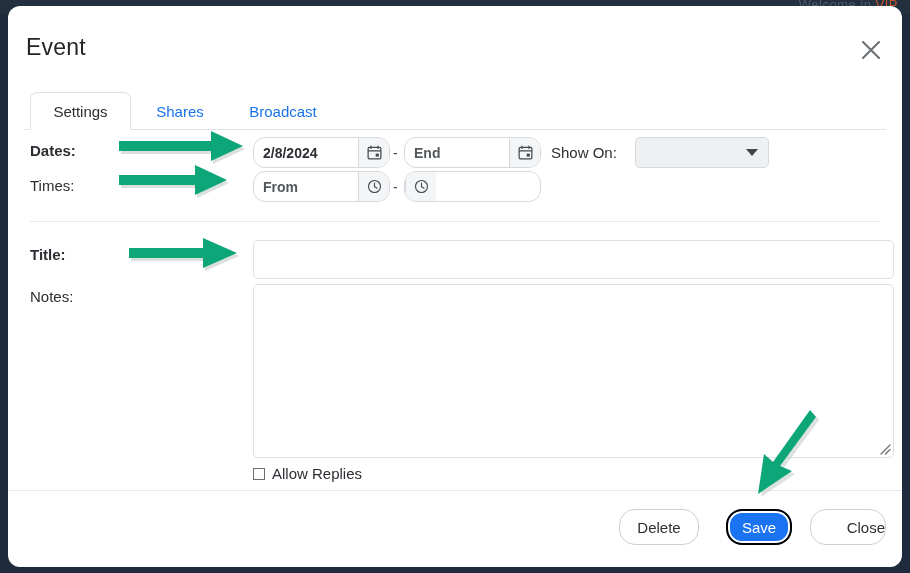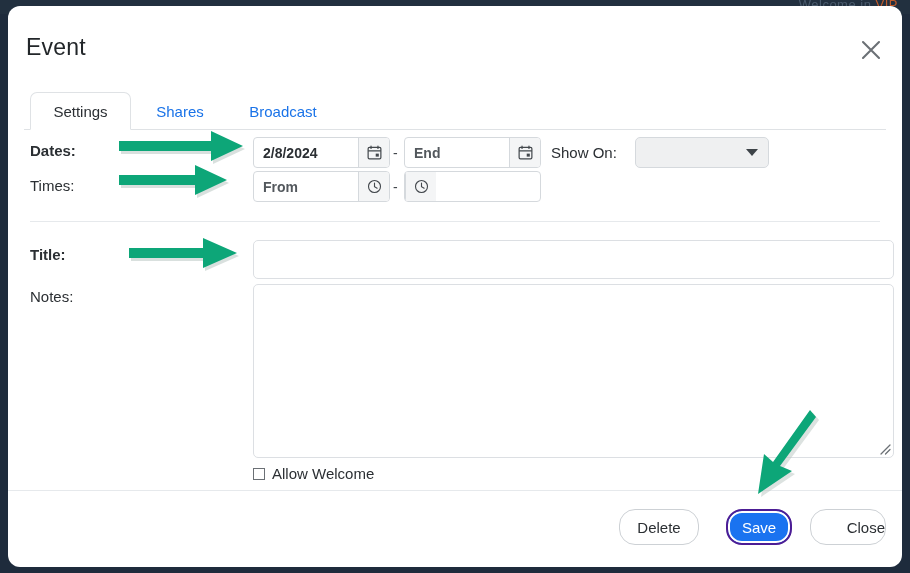--- a/index.html
+++ b/index.html
@@ -75,21 +75,21 @@
   }
   .row-label.bold{font-weight:bold;}
   #label-dates{left:22px;top:136px;}
   #label-times{left:22px;top:171px;}
   #label-title{left:22px;top:240px;font-weight:bold;}
   #label-notes{left:22px;top:282px;}
 
   .field-group{
     position:absolute;height:31px;
     display:flex;align-items:stretch;
-    border:1px solid #d5d9dd;border-radius:4px;
+    border:1px solid #d5d9dd;border-radius:12px;
     background:#fff;box-sizing:border-box;overflow:hidden;
   }
   .field-group input{
     border:0;outline:0;background:transparent;
     font-family:"Liberation Sans", sans-serif;
     font-size:14px;font-weight:bold;color:#2b2f33;
     padding:0 9px;width:100%;box-sizing:border-box;
   }
   .field-group input::placeholder{color:#53585d;font-weight:bold;opacity:1;}
   .icon-btn{
@@ -173,21 +173,21 @@
     position:absolute;top:18px;height:36px;
     display:flex;align-items:center;justify-content:center;
     font-size:15px;border-radius:16px;box-sizing:border-box;cursor:pointer;margin-left:32px;
   }
   .btn.secondary{
     background:#fff;border:1px solid #cdd1d5;color:#2b2f33;
   }
   #btn-delete{right:203px;width:80px;}
   #btn-save{
     right:110px;width:66px;
-    background:#1a73f0;border:2px solid #4c1d95;
+    background:#1a73f0;border:2px solid #000000;
     color:#fff;
     box-shadow:inset 0 0 0 2px #fff;
   }
   #btn-close{right:16px;width:76px;justify-content:flex-end;}
 
   
   .arrow{position:absolute;pointer-events:none;}
   #arrow-dates{left:118px;top:128px;}
   #arrow-times{left:118px;top:162px;}
   #arrow-title{left:128px;top:232px;}
@@ -289,21 +289,21 @@
   <div class="row-label" id="label-notes">Notes:</div>
   <div id="notes-wrap">
     <textarea id="notes-input" placeholder="" style=""></textarea>
     <svg id="notes-grip" viewBox="0 0 13 13">
       <path d="M12 3 L3 12 M12 7.5 L7.5 12" stroke="#6b7075" stroke-width="1.25" fill="none" stroke-linecap="round"></path>
     </svg>
   </div>
 
   <div id="allow-replies">
     <span id="allow-replies-box"></span>
-    <span id="allow-replies-label">Allow Welcome</span>
+    <span id="allow-replies-label">Allow Replies</span>
   </div>
 
   <div id="divider-2"></div>
 
   <div id="footer">
     <div class="btn secondary" id="btn-delete">
       <span>Delete</span>
     </div>
     <div class="btn" id="btn-save">
       <span>Save</span>

